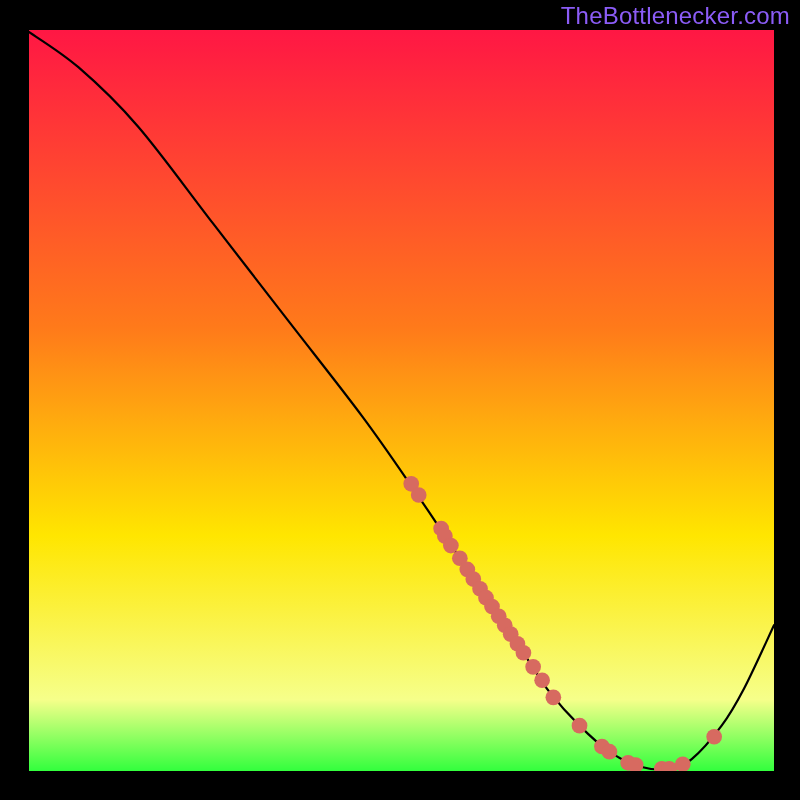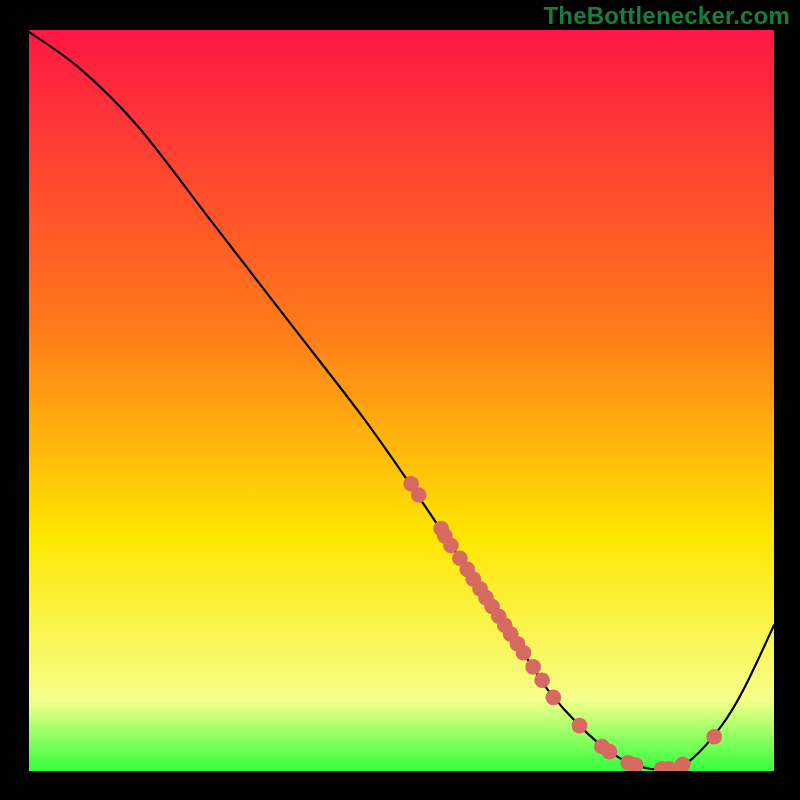--- a/index.html
+++ b/index.html
@@ -13,24 +13,24 @@
   .page {
     position: relative;
     width: 800px;
     height: 800px;
     background: #000000;
   }
   .watermark {
     position: absolute;
     top: 2px;
     right: 10px;
-    color: #15803d;
+    color: #8b5cf6;
     font-family: Arial, Helvetica, sans-serif;
     font-size: 24px;
-    font-weight: 700;
+    font-weight: 400;
     letter-spacing: 0.2px;
     z-index: 5;
     user-select: none;
   }
   .plot-frame {
     position: absolute;
     left: 26px;
     top: 30px;
     width: 748px;
     height: 744px;

